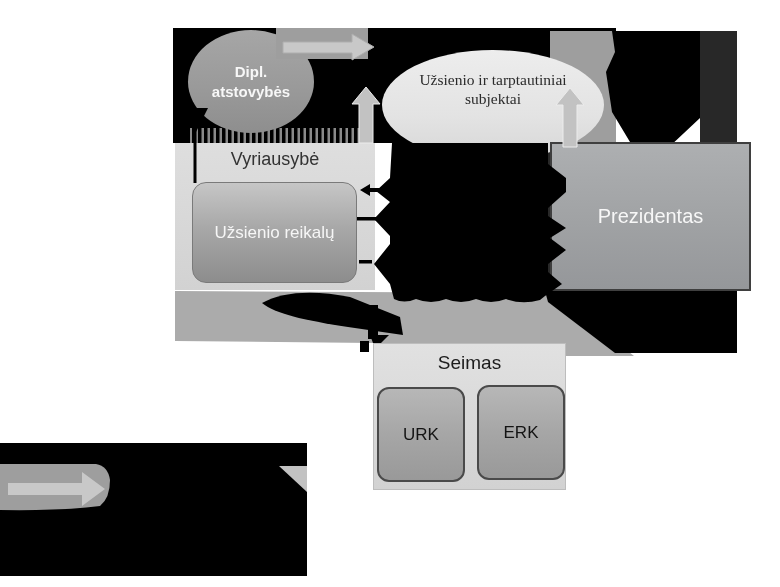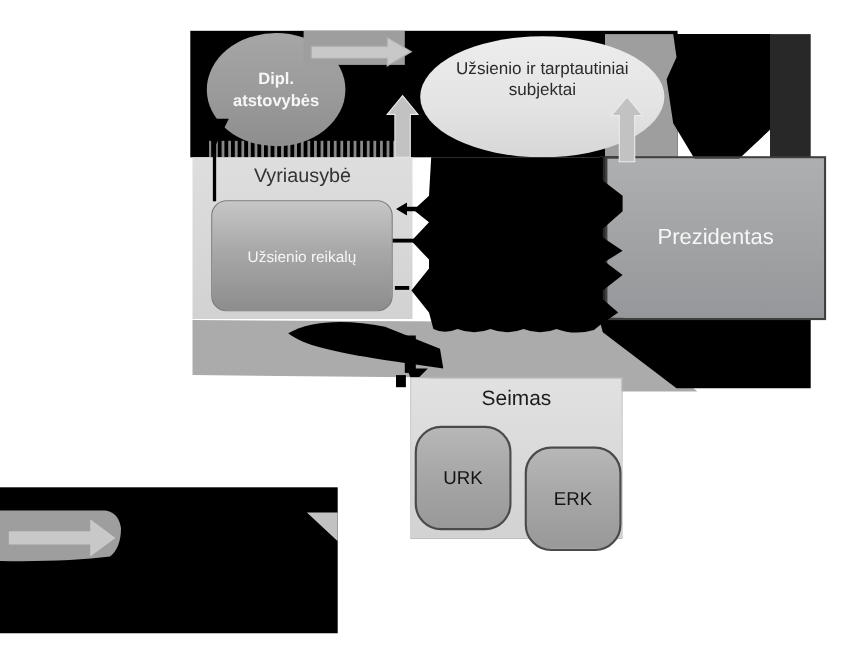--- a/index.html
+++ b/index.html
@@ -10,56 +10,56 @@
   }
   #canvas svg{position:absolute;left:0;top:0;width:780px;height:587px;}
   .node{position:absolute;box-sizing:border-box;}
   .ellipse{border-radius:50%;display:flex;flex-direction:column;align-items:center;justify-content:center;text-align:center;}
   .dipl{
     left:188px;top:30px;width:126px;height:103px;
     background:linear-gradient(180deg,#a6a6a6 0%,#9a9a9a 55%,#8e8e8e 100%);
     color:#f7f7f7;font-weight:bold;font-size:15px;line-height:20px;z-index:2;
   }
   .subj{
-    left:382px;top:33px;width:222px;height:110px;
+    left:382px;top:50px;width:222px;height:110px;
     background:linear-gradient(180deg,#ededed 0%,#e3e3e3 60%,#d7d7d7 100%);
     color:#2b2b2b;font-size:15.5px;line-height:19px;z-index:2;
-    justify-content:flex-start;padding-top:20px;
+    justify-content:flex-start;padding-top:20px;font-family:Liberation Serif, serif;
   }
   .gov{
     left:175px;top:143px;width:200px;height:147px;
     background:linear-gradient(180deg,#dedede 0%,#d2d2d2 100%);
     color:#333;font-size:18px;text-align:center;padding-top:6px;z-index:2;
   }
   .urm{
     left:192px;top:182px;width:165px;height:101px;border-radius:14px;
     background:linear-gradient(180deg,#c6c6c6 0%,#a8a8a8 45%,#8d8d8d 100%);
-    border:1px solid #7a7a7a;color:#f6f6f6;font-size:14px;line-height:24px;
+    border:1px solid #7a7a7a;color:#f6f6f6;font-size:17px;line-height:24px;
     display:flex;flex-direction:column;align-items:center;justify-content:center;text-align:center;z-index:2;
   }
   .prez{
     left:550px;top:142px;width:201px;height:149px;
     background:linear-gradient(180deg,#adafb1 0%,#a1a3a5 50%,#95979a 100%);
     border:2px solid #3f3f3f;color:#f7f7f7;font-size:20px;
     display:flex;align-items:center;justify-content:center;z-index:2;
   }
   .seimas{
     left:373px;top:343px;width:193px;height:147px;
     background:linear-gradient(180deg,#e1e1e1 0%,#d2d2d2 100%);
     border:1px solid #bdbdbd;
     color:#1c1c1c;font-size:19px;text-align:center;padding-top:8px;z-index:2;
   }
   .comm{
-    position:absolute;width:88px;height:95px;border-radius:24px;
+    position:absolute;width:88px;height:95px;border-radius:12px;
     background:linear-gradient(180deg,#b7b7b7 0%,#a6a6a6 50%,#999999 100%);
     border:2px solid #4a4a4a;color:#141414;font-size:17px;
     display:flex;align-items:center;justify-content:center;z-index:3;
   }
   .urk{left:377px;top:387px;}
-  .erk{left:477px;top:406px;}
+  .erk{left:477px;top:385px;}
   .under{z-index:1;}
   .over{z-index:4;}
 </style>
 </head>
 <body>
 
 <div id="canvas">
 
   <svg class="under" viewBox="0 0 780 587">
     <defs>

